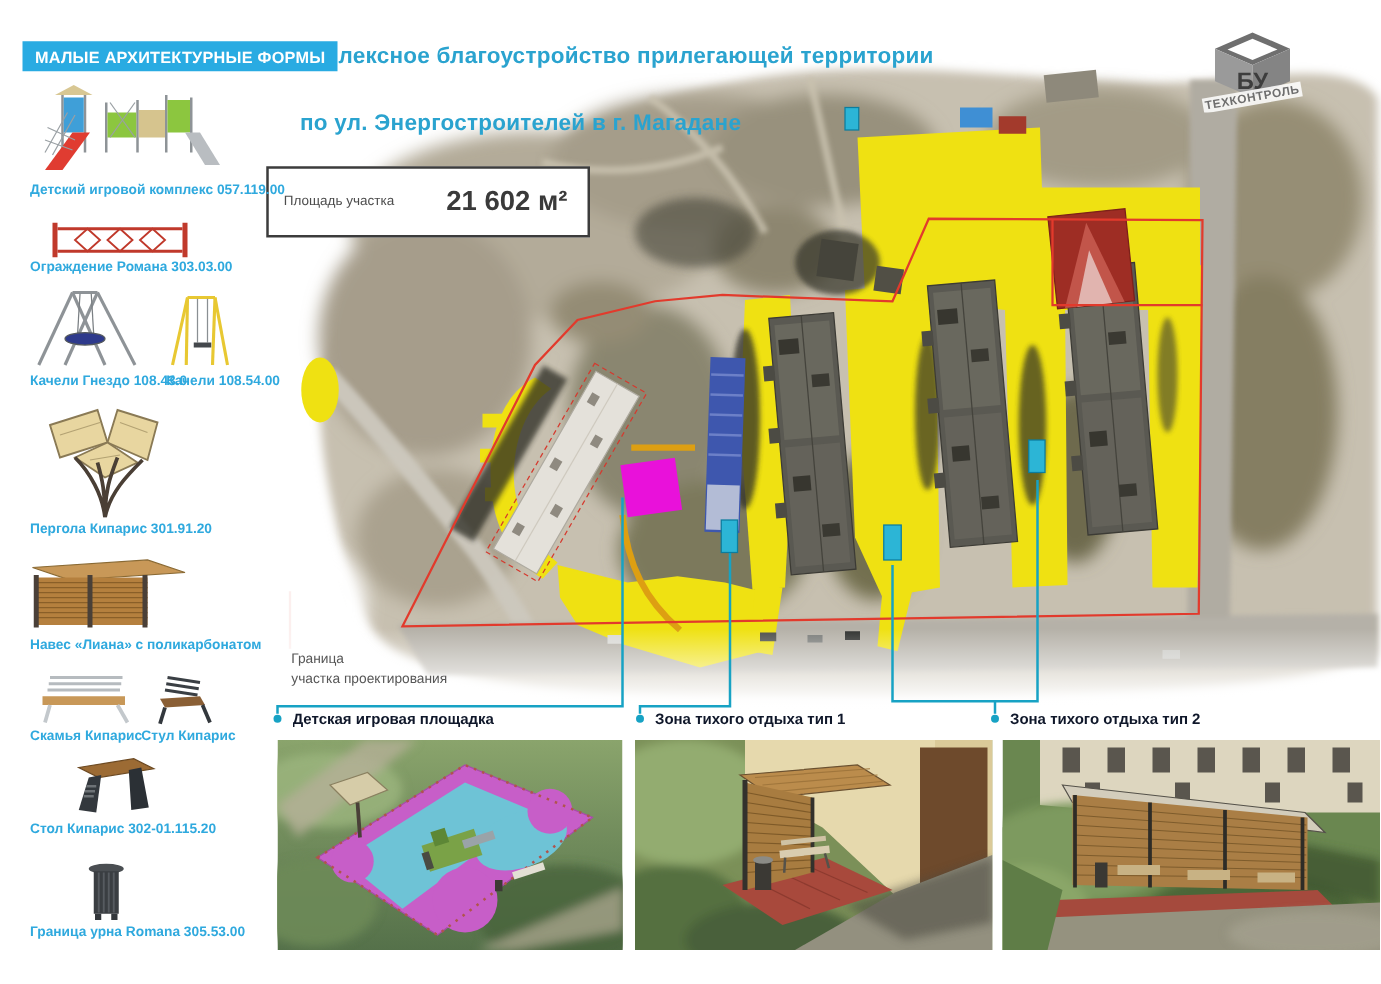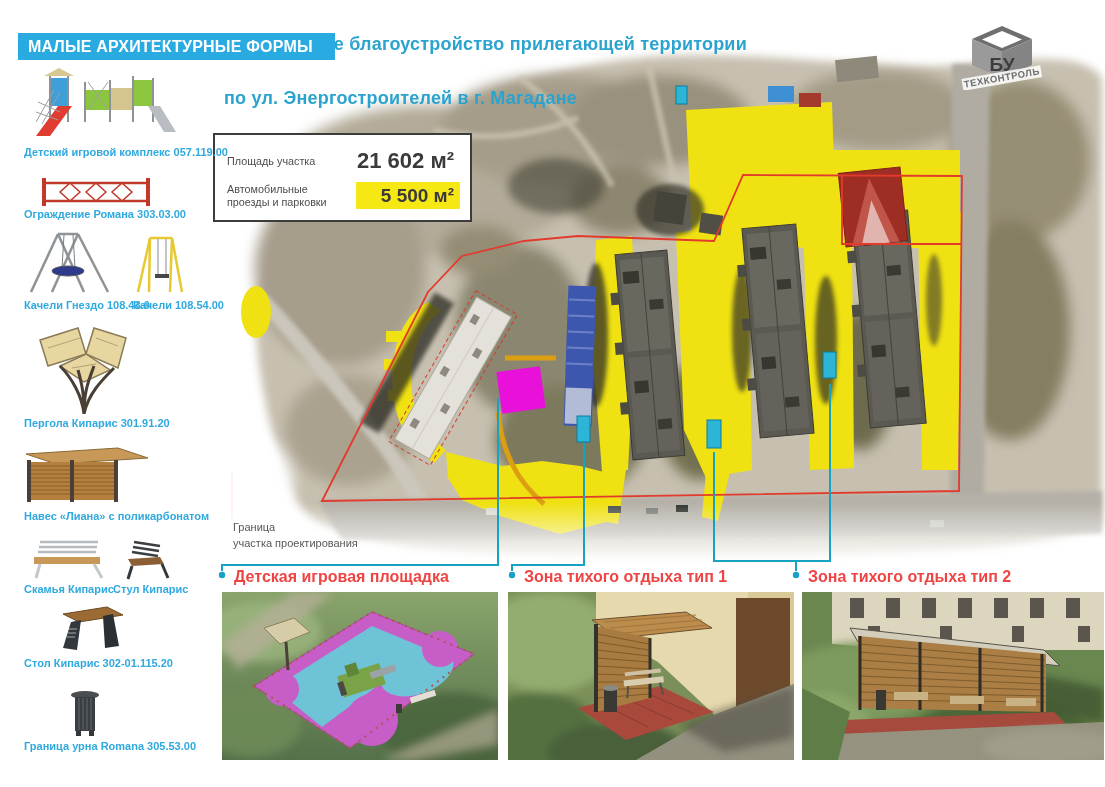--- a/index.html
+++ b/index.html
@@ -1,32 +1,32 @@
 <!DOCTYPE html>
 <html><head>
 <meta charset="utf-8">
 <style>
   html,body{margin:0;padding:0}
   body{width:1105px;height:787px;position:relative;background:#fff;overflow:hidden;
        font-family:"Liberation Sans",sans-serif;}
   .abs{position:absolute}
-  .sb-header{background:#29abe2;color:#fff;font-size:16px;font-weight:700;
-             padding:5px 22px 4px 10px;letter-spacing:.2px;white-space:nowrap}
+  .sb-header{background:#29abe2;color:#fff;font-size:13px;font-weight:700;
+             padding:5px 10px 4px 10px;letter-spacing:.2px;white-space:nowrap}
   .sb-label{font-size:11px;font-weight:700;color:#2fa9de;line-height:1.2}
   .title{font-size:18px;font-weight:700;color:#2aa3cf;letter-spacing:.2px}
   .legend{background:#fff;border:2px solid #3c3c3c;padding:10px 10px 6px 12px;width:233px;z-index:6}
   .lrow{display:flex;align-items:center;gap:6px;margin-bottom:5px}
   .lrow .llabel{flex:1;font-size:10.8px;color:#4d4d4d;line-height:1.2}
   .lval{width:104px;height:27px;display:flex;align-items:center;justify-content:flex-end;
         padding-right:6px;font-size:19px;font-weight:700;color:#3a3a3a;box-sizing:border-box}
   .lval.plain{background:none;font-size:22px;height:32px}
   .lval.yellow{background:#f6e813}
   .lval.orange{background:#f5a91d}
   .lval.magenta{background:#f32fe0}
-  .callout-label{font-size:16px;font-weight:700;color:#ef4444;white-space:nowrap;z-index:6}
+  .callout-label{font-size:12px;font-weight:700;color:#0f172a;white-space:nowrap;z-index:6}
   .boundary-label{font-size:11px;color:#575757;line-height:1.45;z-index:6}
   .z6{z-index:6}
 </style>
 </head>
 <body>
 
 <svg class="abs" style="left:0;top:0;z-index:1" width="1105" height="787" viewBox="0 0 1105 787">
   <defs>
     <filter id="b2" x="-20%" y="-20%" width="140%" height="140%">
         <feGaussianBlur stdDeviation="2"></feGaussianBlur>
@@ -213,44 +213,40 @@
   </g>
   <g fill="#2cb5d6" stroke="#0c7d9e">
     <rect x="577" y="416" width="13" height="26"></rect>
     <rect x="707" y="420" width="14" height="28"></rect>
     <rect x="823" y="352" width="13" height="26"></rect>
     <rect x="676" y="86" width="11" height="18"></rect>
   </g>
 </svg>
 
 <div class="abs title z6" style="left:224px;top:34px">Комплексное благоустройство прилегающей территории</div>
-<div class="abs title z6" style="left:224px;top:88px">по ул. Энергостроителей в г. Магадане</div>
+<div class="abs title z6" style="left:240px;top:88px">по ул. Энергостроителей в г. Магадане</div>
 
 <div class="abs z6" style="left:960px;top:24px">
   <svg width="84" height="66" viewBox="0 0 84 66">
     <polygon points="42,2 72,15 42,28 12,15" fill="#6f6f6f"></polygon>
     <polygon points="42,7 62,15.5 42,24 22,15.5" fill="#fff"></polygon>
     <polygon points="12,15 42,28 42,54 12,41" fill="#9a9a9a"></polygon>
     <polygon points="72,15 42,28 42,54 72,41" fill="#848484"></polygon>
     <text x="42" y="47" text-anchor="middle" font-size="19" font-weight="bold" fill="#3d3d3d" font-family="Liberation Sans, sans-serif">БУ</text>
     <g transform="rotate(-10 42 55)">
       <rect x="2" y="48" width="80" height="12" fill="#fff" opacity=".85"></rect>
       <text x="42" y="57" text-anchor="middle" font-size="9.5" font-weight="bold" fill="#6e6e6e" letter-spacing="0.5" font-family="Liberation Sans, sans-serif">ТЕХКОНТРОЛЬ</text>
     </g>
   </svg>
 </div>
 
 <div class="abs legend" style="left:213px;top:133px">
   <div class="lrow">
     <div class="llabel">Площадь участка</div>
     <div class="lval plain">21 602 м²</div>
-  </div>
-  <div class="lrow">
-    <div class="llabel">Автомобильные проезды и парковки</div>
-    <div class="lval yellow">5 500 м²</div>
   </div>
 </div>
 
 <div class="abs sb-header z6" style="left:18px;top:33px">МАЛЫЕ АРХИТЕКТУРНЫЕ ФОРМЫ</div>
 
 <div class="abs z6" style="left:30px;top:60px">
   <svg width="150" height="84" viewBox="0 0 150 84">
     <g stroke="#8e9397" stroke-width="2">
         <line x1="20" y1="16" x2="20" y2="62"></line>
         <line x1="38" y1="14" x2="38" y2="62"></line>

